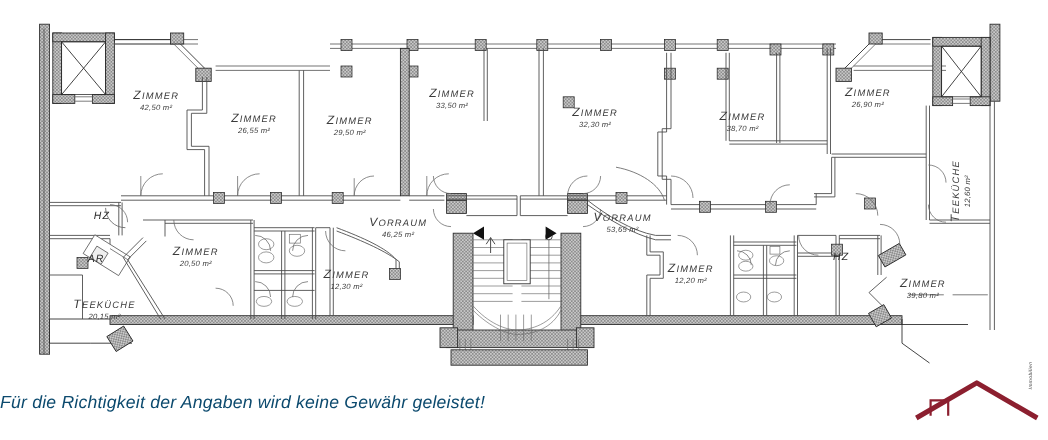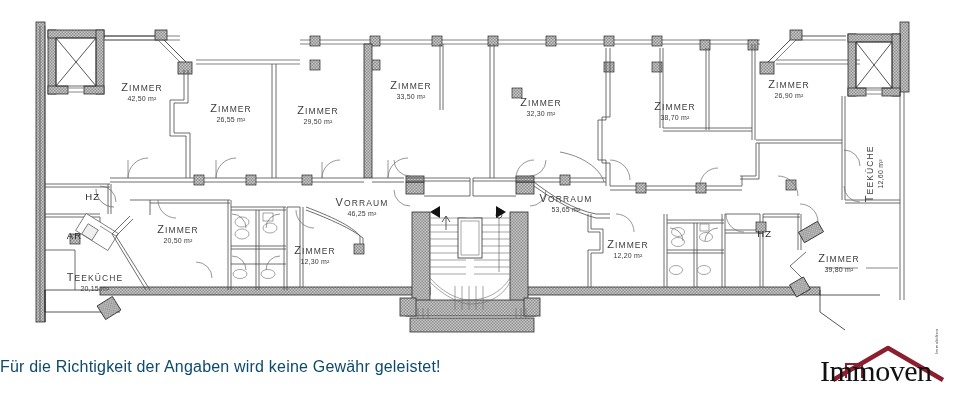--- a/index.html
+++ b/index.html
@@ -1,18 +1,18 @@
 <!DOCTYPE html>
 <html><head>
 <meta charset="utf-8">
 <title>Grundriss</title>
 <style>
   html,body{margin:0;padding:0;background:#ffffff;}
   body{font-family:"Liberation Sans", sans-serif;}
-  #stage{position:relative;width:953px;height:400px;background:#ffffff;overflow:hidden;}
+  #stage{position:relative;width:953px;height:400px;background:#ffffff;overflow:hidden;font-style:italic;}
   #plan{position:absolute;left:0;top:0;width:953px;height:400px;}
   .caption{
     position:absolute;left:0;top:358px;width:953px;text-align:left;
     font-family:"Liberation Sans", sans-serif;font-size:16px;color:#0c4a6e;
     letter-spacing:0.2px;
   }
   
   .rlabel{position:absolute;color:#3b3b3b;text-align:center;line-height:1.15;white-space:nowrap;}
   .rname{font-family:"Liberation Sans", sans-serif;font-size:8.5px;letter-spacing:1.1px;}
   .rname::first-letter{font-size:11px;}
@@ -488,24 +488,23 @@
       </div>
       <div class="rlabel" style="left: 521px; top: 192px; width: 90px;">
         <div class="rname">VORRAUM</div>
         <div class="rarea">53,65 m²</div>
       </div>
       <div class="rlabel vert" style="left: 829px; top: 163px; width: 90px;">
         <div class="rname">TEEKÜCHE</div>
         <div class="rarea">12,60 m²</div>
       </div>
       <div class="rlabel plain" style="left: 40px; top: 192px; width: 60px;">HZ</div>
-      <div class="rlabel plain" style="left: 22px; top: 231px; width: 60px;">AR</div>
+      <div class="rlabel plain" style="left: 35px; top: 231px; width: 60px;">AR</div>
       <div class="rlabel plain" style="left: 712px; top: 229px; width: 60px;">HZ</div>
     </div>
 
   <div class="caption">Für die Richtigkeit der Angaben wird keine Gewähr geleistet!</div>
 
   <div id="logo">
-    <div class="word">Immoven</div>
     <div class="sub">Immobilien</div>
   </div>
 
 </div>
 
 </body></html>

